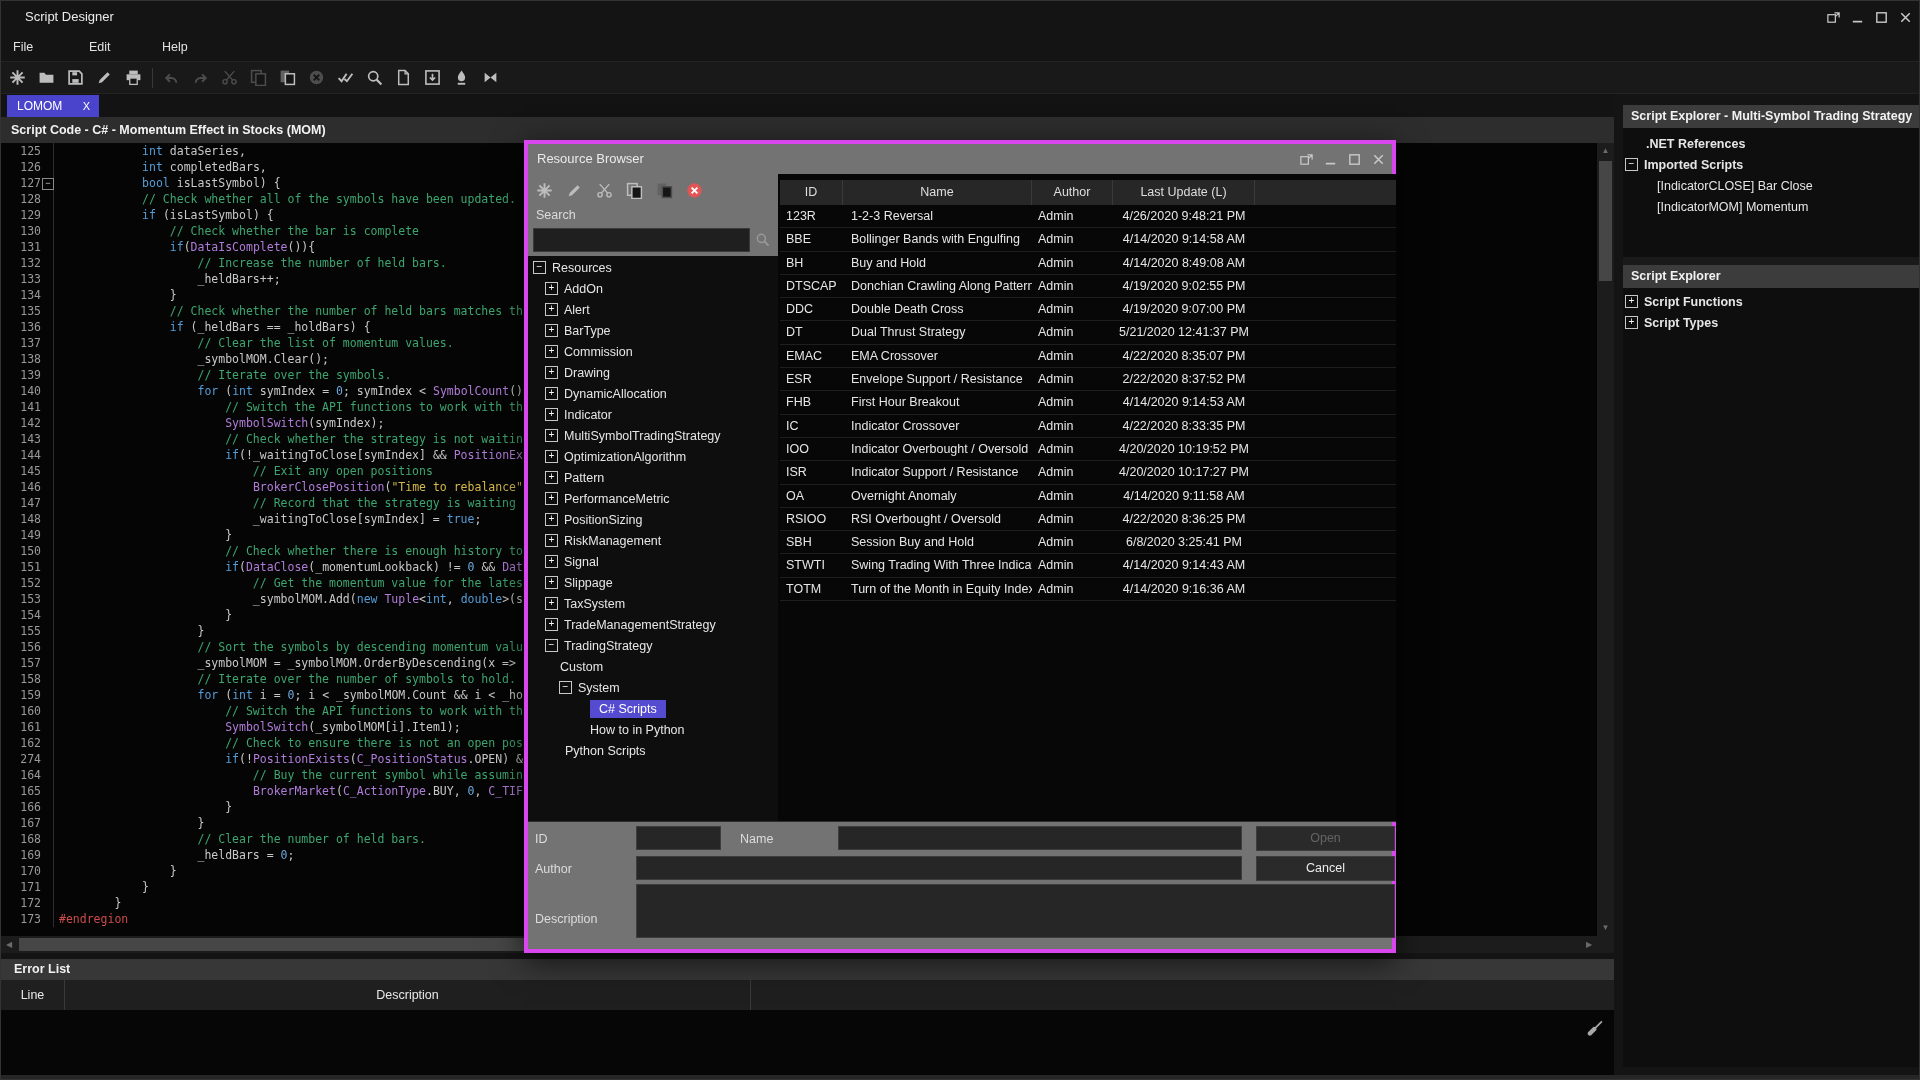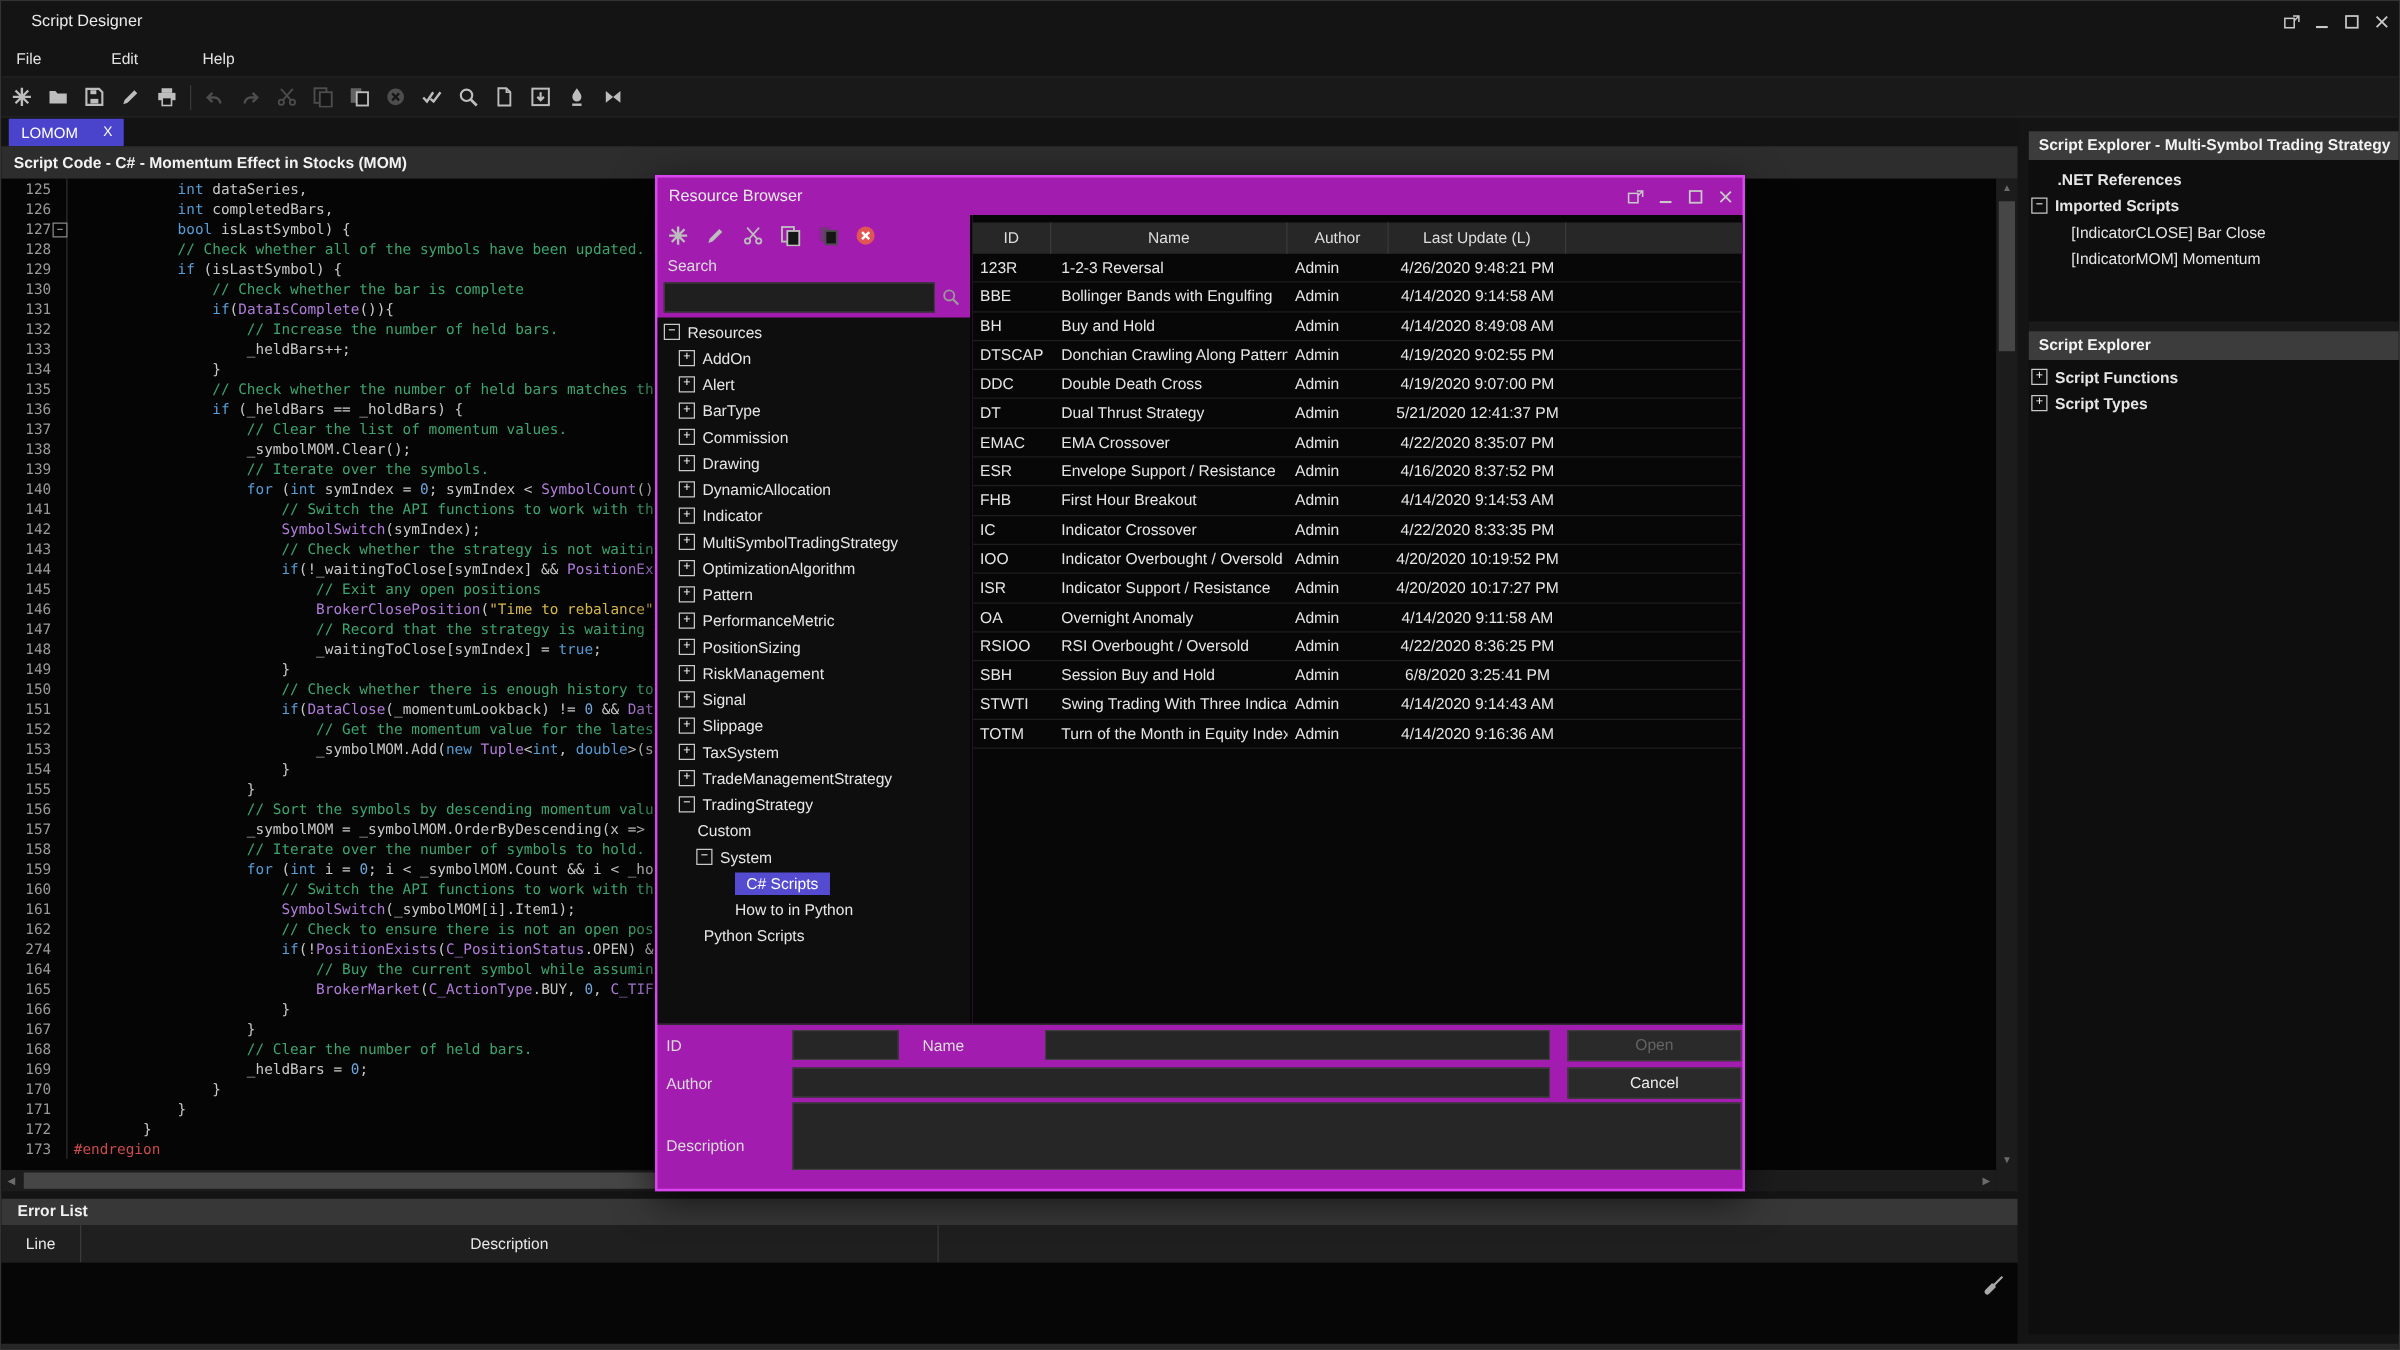--- a/index.html
+++ b/index.html
@@ -53,22 +53,22 @@
   .sbhdr{position:absolute;left:0;width:298px;height:23px;background:#3c3c3c;box-sizing:border-box;}
   .sbhdr span{margin-left:8px;line-height:23px;font-size:12.5px;font-weight:bold;color:#f2f2f2;}
   .sbstrip{position:absolute;left:0;top:152px;width:298px;height:8px;background:#1a1a1a;}
   .trow{position:relative;display:flex;align-items:center;color:#e6e6e6;font-size:12.5px;}
   .trow .lbl{white-space:nowrap;}
   .trow .lbl.b{font-weight:bold;}
   .expbox{width:13px;height:13px;border:1px solid #c8c8c8;box-sizing:border-box;color:#fff;font-size:10px;
           line-height:10px;text-align:center;margin-right:6px;flex:none;background:transparent;}
   .sel{background:#544bd0;color:#fff;padding:2px 9px;}
   
-  .dialog{position:absolute;left:523px;top:139px;width:872px;height:813px;background:#a21caf;
-          border:2px solid #d946ef;box-sizing:border-box;box-shadow:0 8px 30px rgba(0,0,0,.65);}
+  .dialog{position:absolute;left:523px;top:139px;width:872px;height:813px;background:#737373;
+          border:4px solid #d946ef;box-sizing:border-box;box-shadow:0 8px 30px rgba(0,0,0,.65);}
   .dtitle{position:absolute;left:0;top:0;width:100%;height:30px;}
   .dtitle .title{position:absolute;left:9px;top:0;line-height:30px;font-size:13px;color:#eaeaea;}
   .dtoolbar{position:absolute;left:1px;top:32px;height:28px;display:flex;align-items:center;}
   .dtoolbar .tbtn{width:30px;}
   .srchlbl{position:absolute;left:8px;top:64px;font-size:12.5px;color:#dcdcdc;}
   .srchinput{position:absolute;left:5px;top:84px;width:217px;height:24px;background:#1f1f1f;border:1px solid #3a3a3a;
              color:#e6e6e6;font-size:12.5px;padding:0 5px;box-sizing:border-box;font-family:"Liberation Sans",sans-serif;}
   .srchicon{position:absolute;left:227px;top:88px;color:#9a9a9a;}
   .dtreebg{position:absolute;left:0;top:112px;width:250px;height:565px;background:#0e0e0e;}
   .dividerv{position:absolute;left:250px;top:30px;width:2px;height:647px;background:#060606;}
@@ -731,21 +731,21 @@
             <div class="cell" style="width: 63px; text-align: left; padding-left: 6px;">EMAC</div>
             <div class="cell" style="width: 189px; text-align: left; padding-left: 8px;">EMA Crossover</div>
             <div class="cell" style="width: 81px; text-align: left; padding-left: 6px;">Admin</div>
             <div class="cell" style="width: 142px; text-align: center;">4/22/2020 8:35:07 PM</div>
             <div class="cell" style="width: 141px; text-align: left;"></div>
           </div>
           <div class="trowt">
             <div class="cell" style="width: 63px; text-align: left; padding-left: 6px;">ESR</div>
             <div class="cell" style="width: 189px; text-align: left; padding-left: 8px;">Envelope Support / Resistance</div>
             <div class="cell" style="width: 81px; text-align: left; padding-left: 6px;">Admin</div>
-            <div class="cell" style="width: 142px; text-align: center;">4/16/2020 8:37:52 PM</div>
+            <div class="cell" style="width: 142px; text-align: center;">2/22/2020 8:37:52 PM</div>
             <div class="cell" style="width: 141px; text-align: left;"></div>
           </div>
           <div class="trowt">
             <div class="cell" style="width: 63px; text-align: left; padding-left: 6px;">FHB</div>
             <div class="cell" style="width: 189px; text-align: left; padding-left: 8px;">First Hour Breakout</div>
             <div class="cell" style="width: 81px; text-align: left; padding-left: 6px;">Admin</div>
             <div class="cell" style="width: 142px; text-align: center;">4/14/2020 9:14:53 AM</div>
             <div class="cell" style="width: 141px; text-align: left;"></div>
           </div>
           <div class="trowt">

